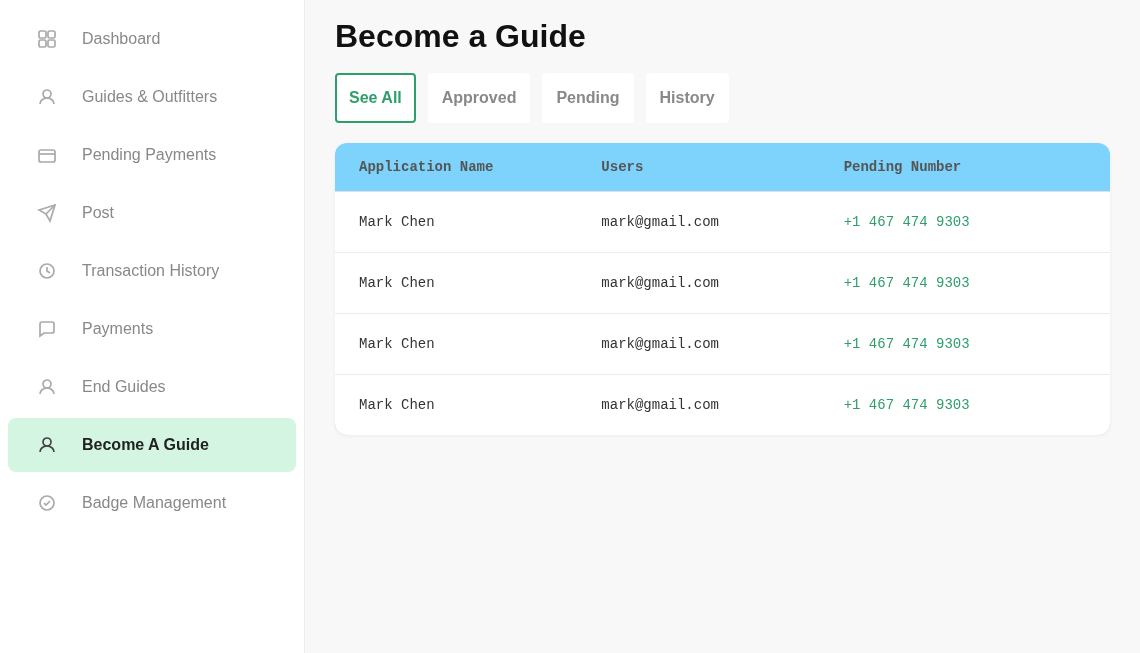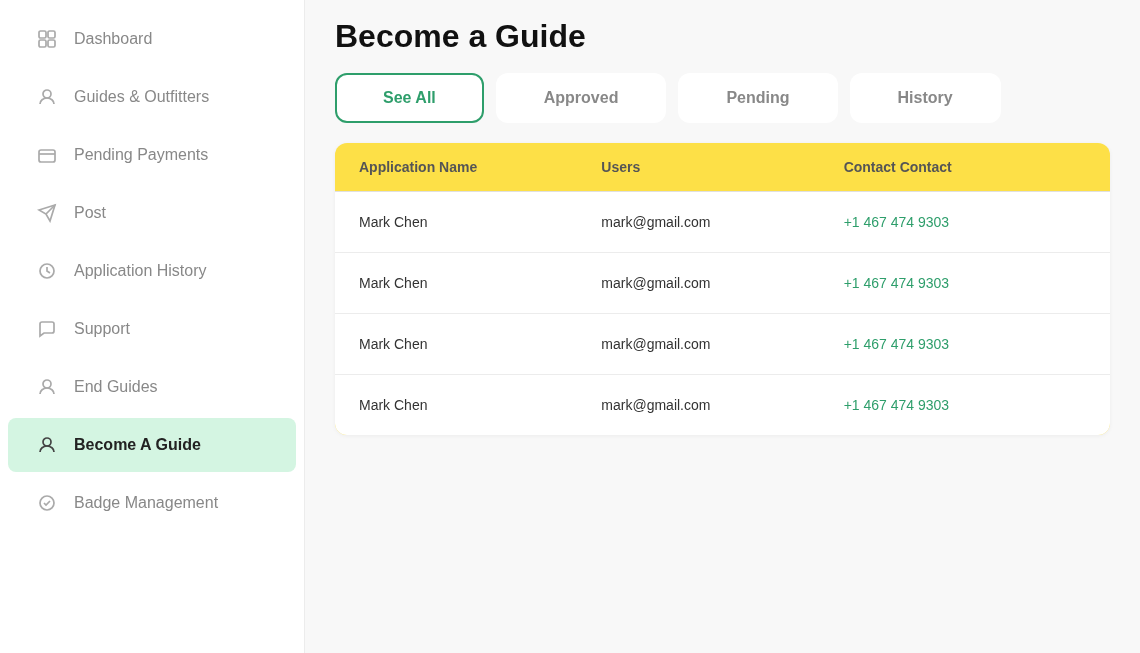--- a/index.html
+++ b/index.html
@@ -11,21 +11,21 @@
       background: #fff;
       height: 100%;
       display: flex;
       flex-direction: column;
       border-right: 1px solid #ececec;
       padding-top: 10px;
     }
     .sidebar-item {
       display: flex;
       align-items: center;
-      gap: 16px;
+      gap: 24px;
       padding: 16px 28px;
       cursor: pointer;
       color: #888;
       font-size: 16px;
       font-weight: 500;
       border-radius: 8px;
       margin: 2px 8px;
       transition: background 0.15s;
     }
     .sidebar-item.active {
@@ -60,42 +60,43 @@
       margin: 18px 0 18px 0;
     }
 
     
     .tabs {
       display: flex;
       gap: 12px;
       margin-bottom: 20px;
     }
     .tab {
-      padding: 14px 46px;
-      border-radius: 12px;
+      padding: 14px 12px;
+      border-radius: 4px;
       background: #fff;
       border: 2px solid transparent;
       font-size: 16px;
       font-weight: 600;
       color: #888;
       cursor: pointer;
       transition: all 0.15s;
     }
     .tab.active {
       border-color: #2e9e6b;
       color: #2e9e6b;
       background: #fff;
     }
 
     
     .table-container {
-      background: #fde047;
+      background: #7dd3fc;
       border-radius: 12px;
       overflow: hidden;
       box-shadow: 0 1px 4px rgba(0,0,0,0.05);
+      font-family: Liberation Mono, monospace;
     }
     .table-header {
       display: grid;
       grid-template-columns: 1.5fr 1.5fr 1.5fr;
       padding: 16px 24px;
       border-bottom: 1.5px solid #e0e0e0;
     }
     .table-header-cell {
       font-size: 14px;
       font-weight: 700;
@@ -163,30 +164,30 @@
     <span>Post</span>
   </div>
 
   <div class="sidebar-item">
     <span class="sidebar-icon">
       <svg width="20" height="20" viewBox="0 0 20 20" fill="none" stroke="#aaa" stroke-width="1.7">
         <circle cx="10" cy="10" r="7"></circle>
         <polyline points="10,6 10,10 13,12"></polyline>
       </svg>
     </span>
-    <span>Application History</span>
+    <span>Transaction History</span>
   </div>
 
   <div class="sidebar-item">
     <span class="sidebar-icon">
       <svg width="20" height="20" viewBox="0 0 20 20" fill="none" stroke="#aaa" stroke-width="1.7">
         <path d="M3 5a2 2 0 012-2h10a2 2 0 012 2v7a2 2 0 01-2 2H7l-4 3V5z"></path>
       </svg>
     </span>
-    <span>Support</span>
+    <span>Payments</span>
   </div>
 
   <div class="sidebar-item">
     <span class="sidebar-icon">
       <svg width="20" height="20" viewBox="0 0 20 20" fill="none" stroke="#aaa" stroke-width="1.7">
         <circle cx="10" cy="7" r="4"></circle>
         <path d="M3 17c0-3.314 3.134-6 7-6s7 2.686 7 6"></path>
       </svg>
     </span>
     <span>End Guides</span>
@@ -220,21 +221,21 @@
     <button class="tab active">See All</button>
     <button class="tab">Approved</button>
     <button class="tab">Pending</button>
     <button class="tab">History</button>
   </div>
 
   <div class="table-container">
     <div class="table-header">
       <div class="table-header-cell">Application Name</div>
       <div class="table-header-cell">Users</div>
-      <div class="table-header-cell">Contact Contact</div>
+      <div class="table-header-cell">Pending Number</div>
     </div>
     <div class="table-row">
       <div class="table-cell">Mark Chen</div>
       <div class="table-cell">mark@gmail.com</div>
       <div class="table-cell phone">+1 467 474 9303</div>
     </div>
     <div class="table-row">
       <div class="table-cell">Mark Chen</div>
       <div class="table-cell">mark@gmail.com</div>
       <div class="table-cell phone">+1 467 474 9303</div>

